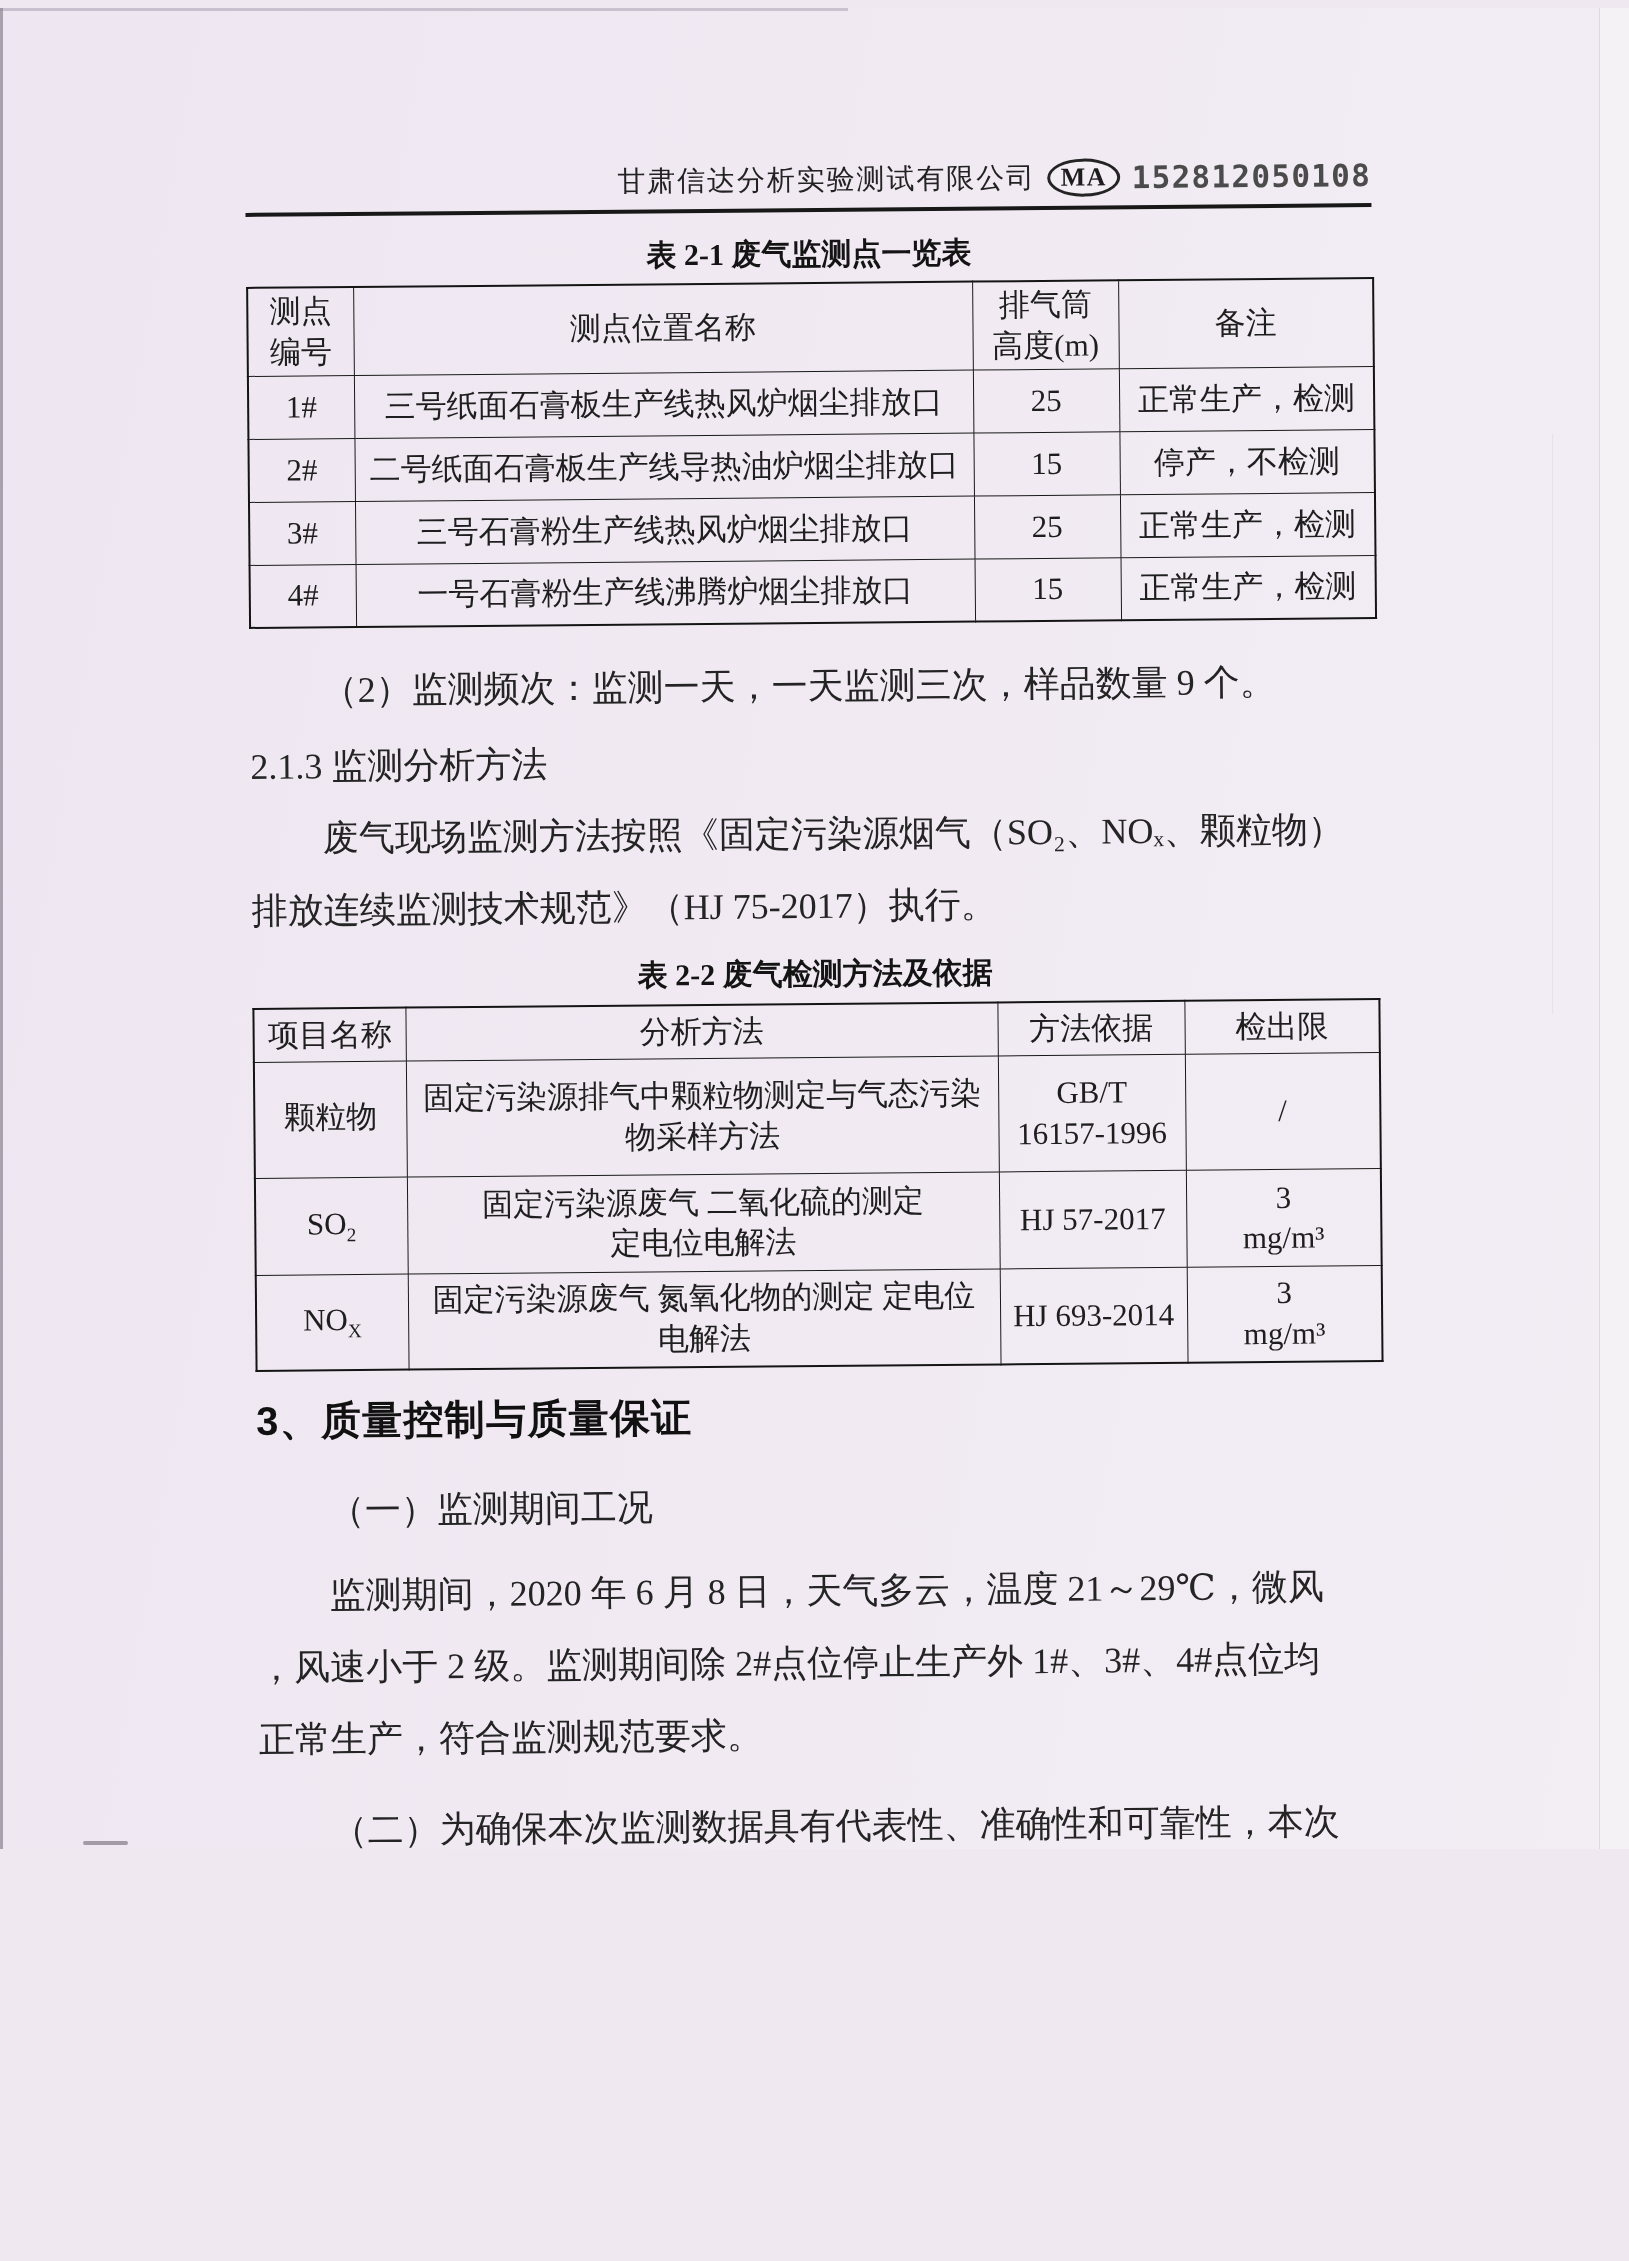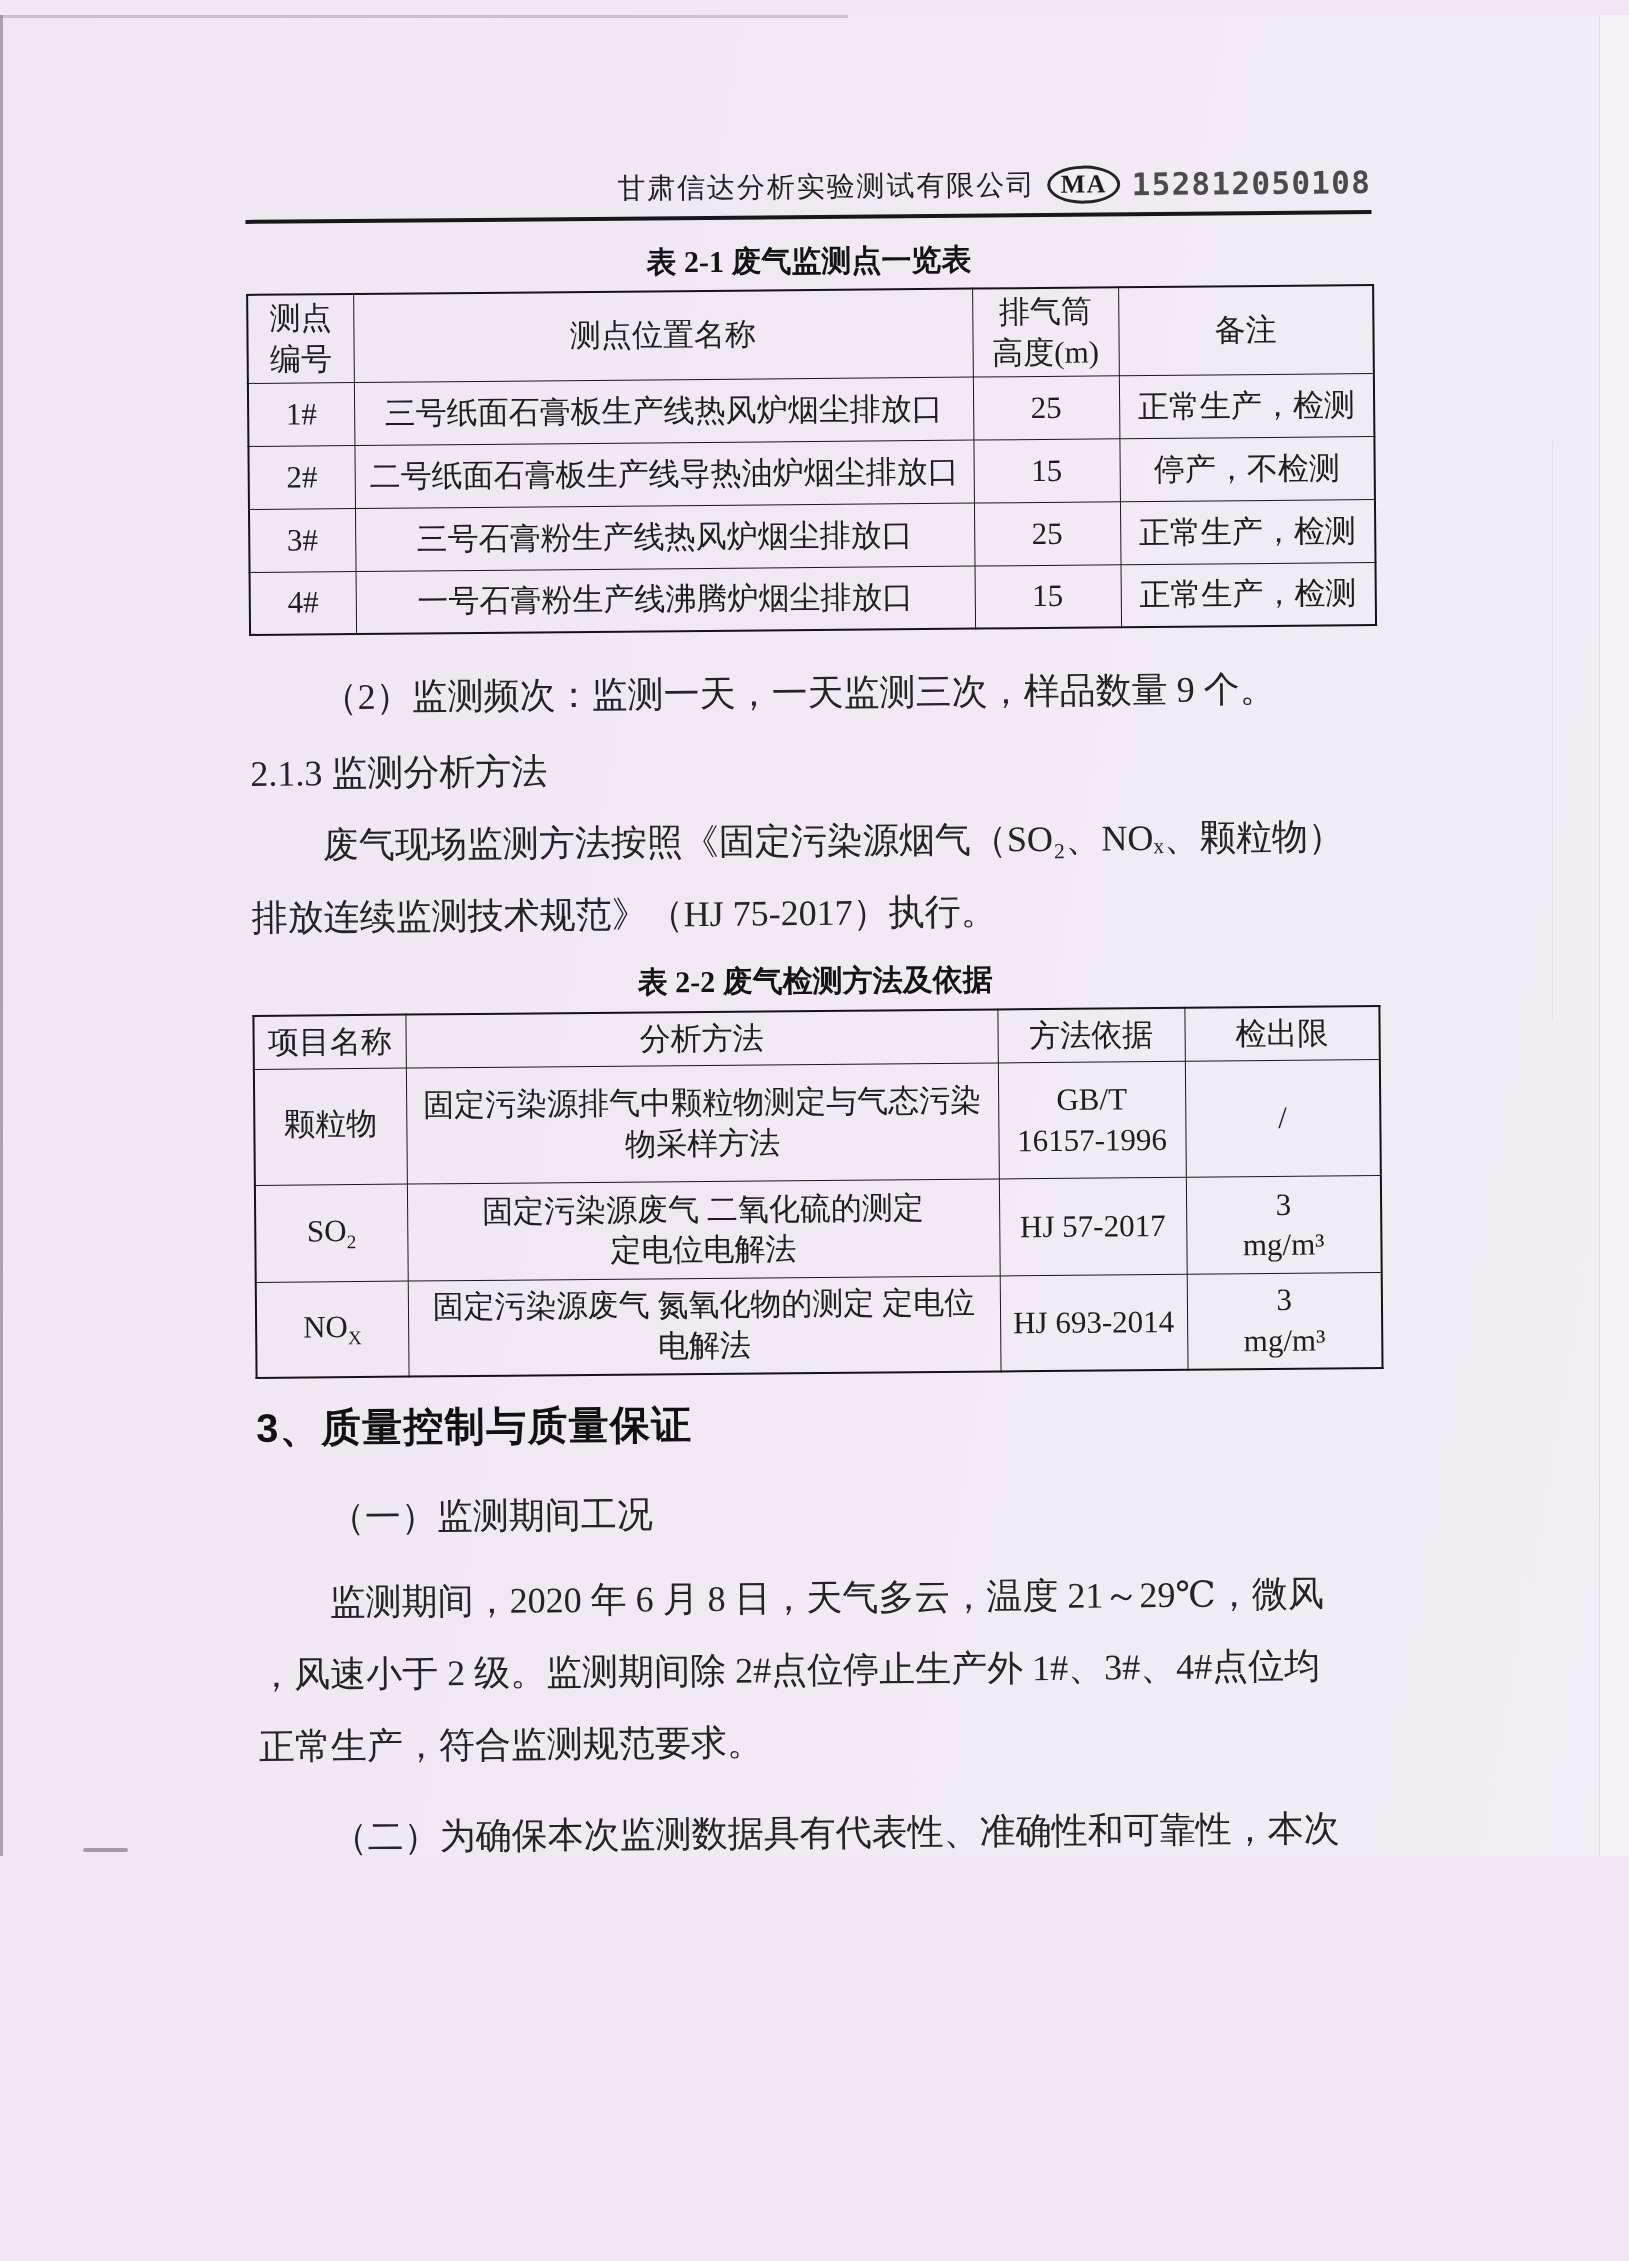--- a/index.html
+++ b/index.html
@@ -1,19 +1,19 @@
 <!DOCTYPE html>
 <html style="font-size:10.3px"><head>
 <meta charset="utf-8">
 <style>
   html,body{margin:0;padding:0;background:#efe8f1;}
   .sheet{
     position:relative;
     width:1630px;height:1841px;
-    margin:15px auto;
+    margin:8px auto;
     background:linear-gradient(100deg,#eee6f0 0%,#f1eaf3 55%,#f2eef4 100%);
     overflow:hidden;
     font-family:"Liberation Serif","DejaVu Serif",serif;
     color:#232323;
     text-decoration:underline;
   }
   
   .edge-left{position:absolute;left:0;top:0;width:2.6px;height:100%;background:#6f6878;opacity:.55;}
   .edge-top{position:absolute;left:0;top:0;width:52%;height:3.2px;background:#90889a;opacity:.4;}
   .edge-right{position:absolute;right:0;top:0;width:30px;height:100%;background:#f4f2f5;border-left:0.6px solid #ded8e0;}

